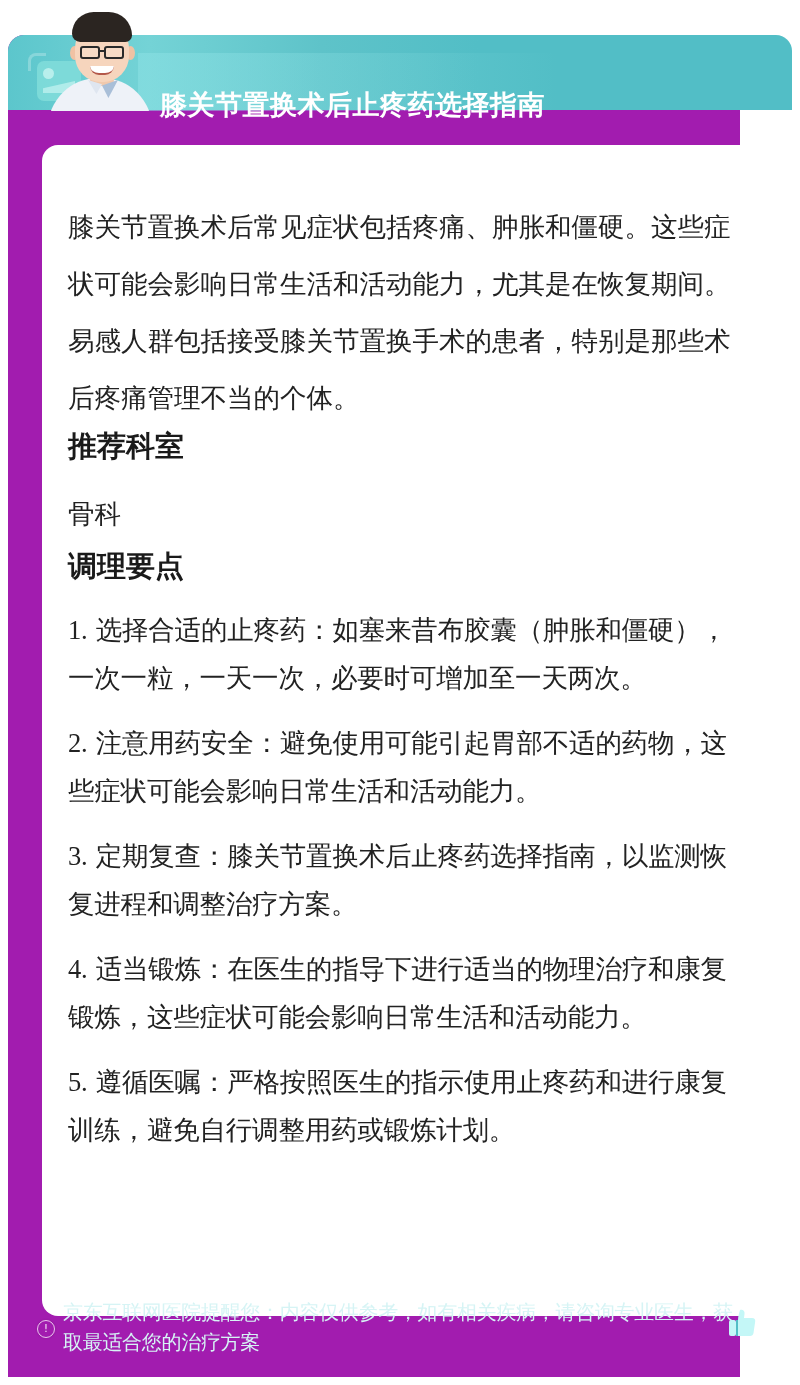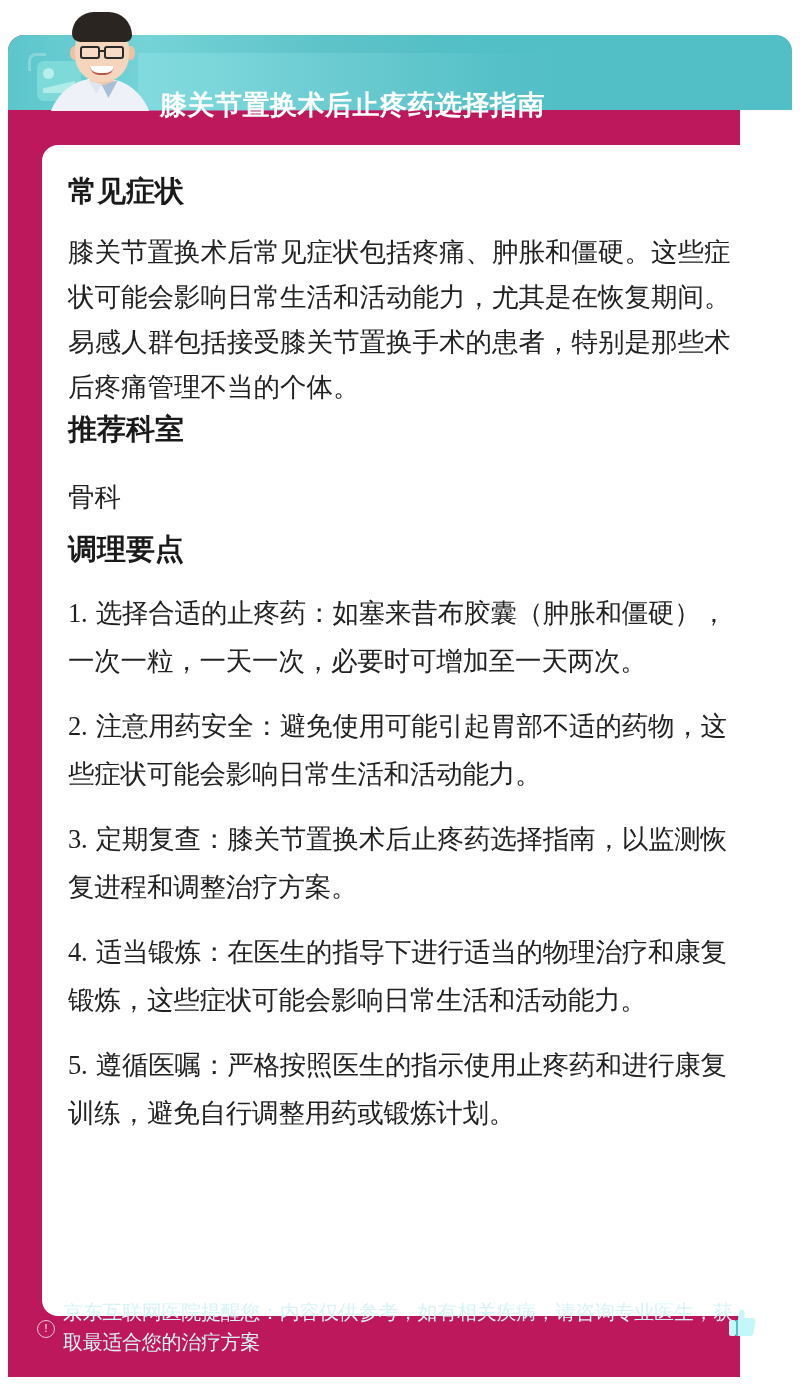--- a/index.html
+++ b/index.html
@@ -1,21 +1,21 @@
 <!DOCTYPE html>
 <html><head>
 <meta charset="utf-8">
 <style>
   * { box-sizing: border-box; margin: 0; padding: 0; }
   html, body { width: 800px; height: 1385px; background: #ffffff; overflow: hidden; }
   body { font-family: "DejaVu Sans", "Liberation Sans", sans-serif; position: relative; }
 
   .outer-card {
     position: absolute; left: 8px; top: 35px; width: 732px; height: 1342px;
-    background: #be185d; border-radius: 16px 16px 0 0;
+    background: #a21caf; border-radius: 16px 16px 0 0;
   }
   .header-band {
     position: absolute; left: 0; top: 0; width: 784px; height: 75px;
     border-radius: 16px 16px 0 0;
     background: linear-gradient(90deg, #5cc6cc 0%, #74d3d6 18%, #5ec3c9 40%, #52bec6 60%);
   }
   .header-glow {
     position: absolute; left: 130px; top: 18px; width: 420px; height: 58px;
     background: linear-gradient(90deg, rgba(140,225,228,0.55), rgba(82,190,198,0));
   }
@@ -91,21 +91,21 @@
 
   .content-card {
     position: absolute; left: 34px; top: 110px; width: 732px; height: 1171px;
     background: #ffffff; border-radius: 16px;
     padding: 26px 26px 0 26px;
   }
   .section-title {
     font-size: 29px; font-weight: bold; color: #1a1a1a; line-height: 40px;
   }
   .paragraph {
-    font-size: 26.5px; color: #222222; line-height: 45px; margin-top: 18px;
+    font-size: 26.5px; color: #222222; line-height: 57px; margin-top: 27px;
   }
   .s1-title { margin-top: 0; }
   .s2-title { margin-top: 0; }
   .dept { margin-top: 28px; line-height: 40px; }
   .s3-title { margin-top: 12px; }
   .tip {
     font-size: 26.5px; color: #222222; line-height: 47px; margin-top: 18px;
     letter-spacing: -0.2px;
   }
   .tip:first-of-type { margin-top: 20px; }
@@ -138,21 +138,20 @@
     <div class="photo-deco">
       <div class="frame-tl"></div>
       <div class="tile"></div>
       <div class="dot"></div>
       <div class="slope"></div>
     </div>
     <div class="title">膝关节置换术后止疼药选择指南</div>
   </div>
 
   <div class="content-card">
-    <div class="section-title s1-title">常见症状</div>
     <p class="paragraph">膝关节置换术后常见症状包括疼痛、肿胀和僵硬。这些症状可能会影响日常生活和活动能力，尤其是在恢复期间。易感人群包括接受膝关节置换手术的患者，特别是那些术后疼痛管理不当的个体。</p>
 
     <div class="section-title s2-title">推荐科室</div>
     <p class="paragraph dept">骨科</p>
 
     <div class="section-title s3-title">调理要点</div>
     <div>
       <p class="tip"><span class="num">1.</span><span> 选择合适的止疼药：如塞来昔布胶囊（肿胀和僵硬），一次一粒，一天一次，必要时可增加至一天两次。</span></p>
       <p class="tip"><span class="num">2.</span><span> 注意用药安全：避免使用可能引起胃部不适的药物，这些症状可能会影响日常生活和活动能力。</span></p>
       <p class="tip"><span class="num">3.</span><span> 定期复查：膝关节置换术后止疼药选择指南，以监测恢复进程和调整治疗方案。</span></p>

